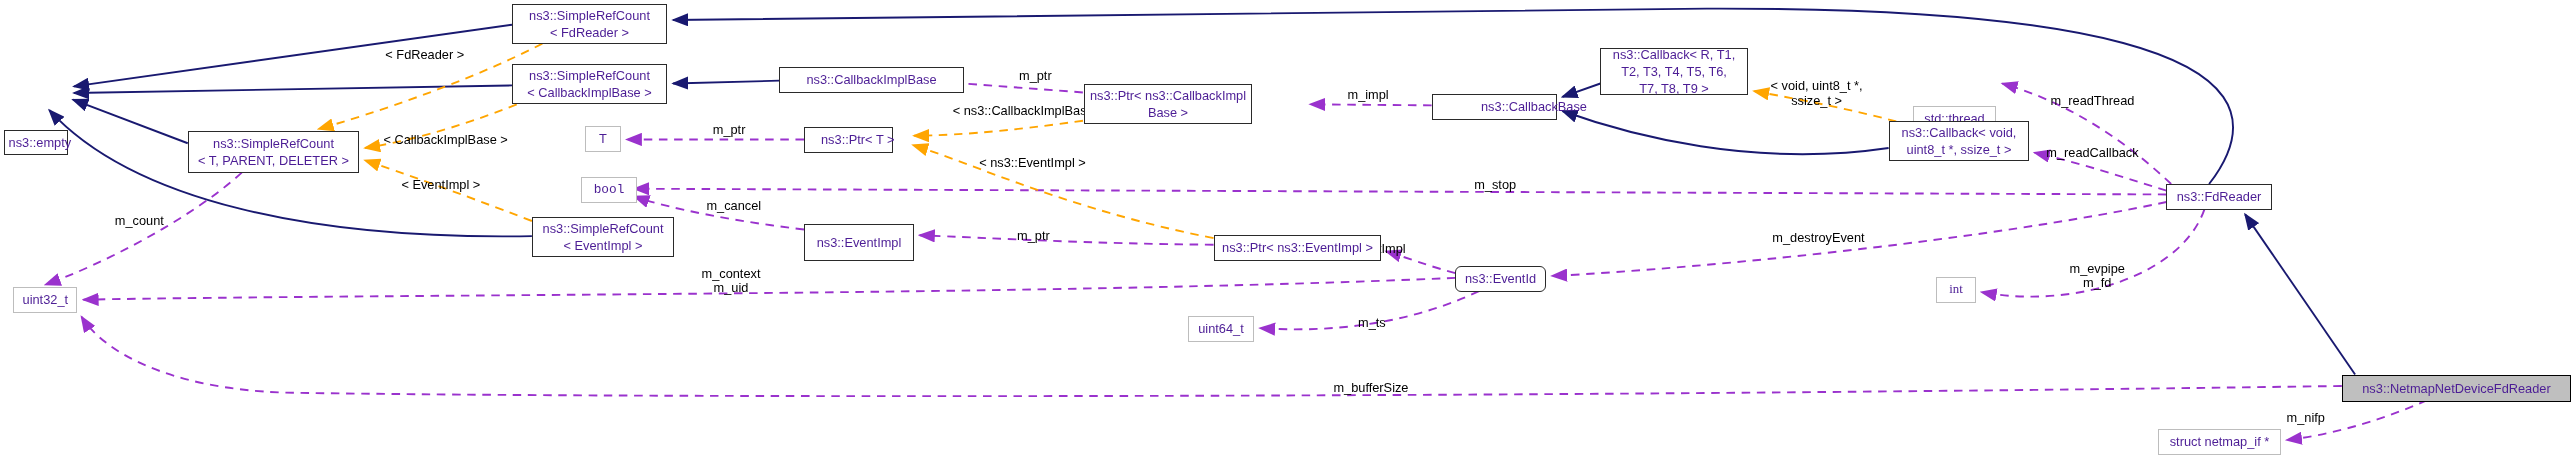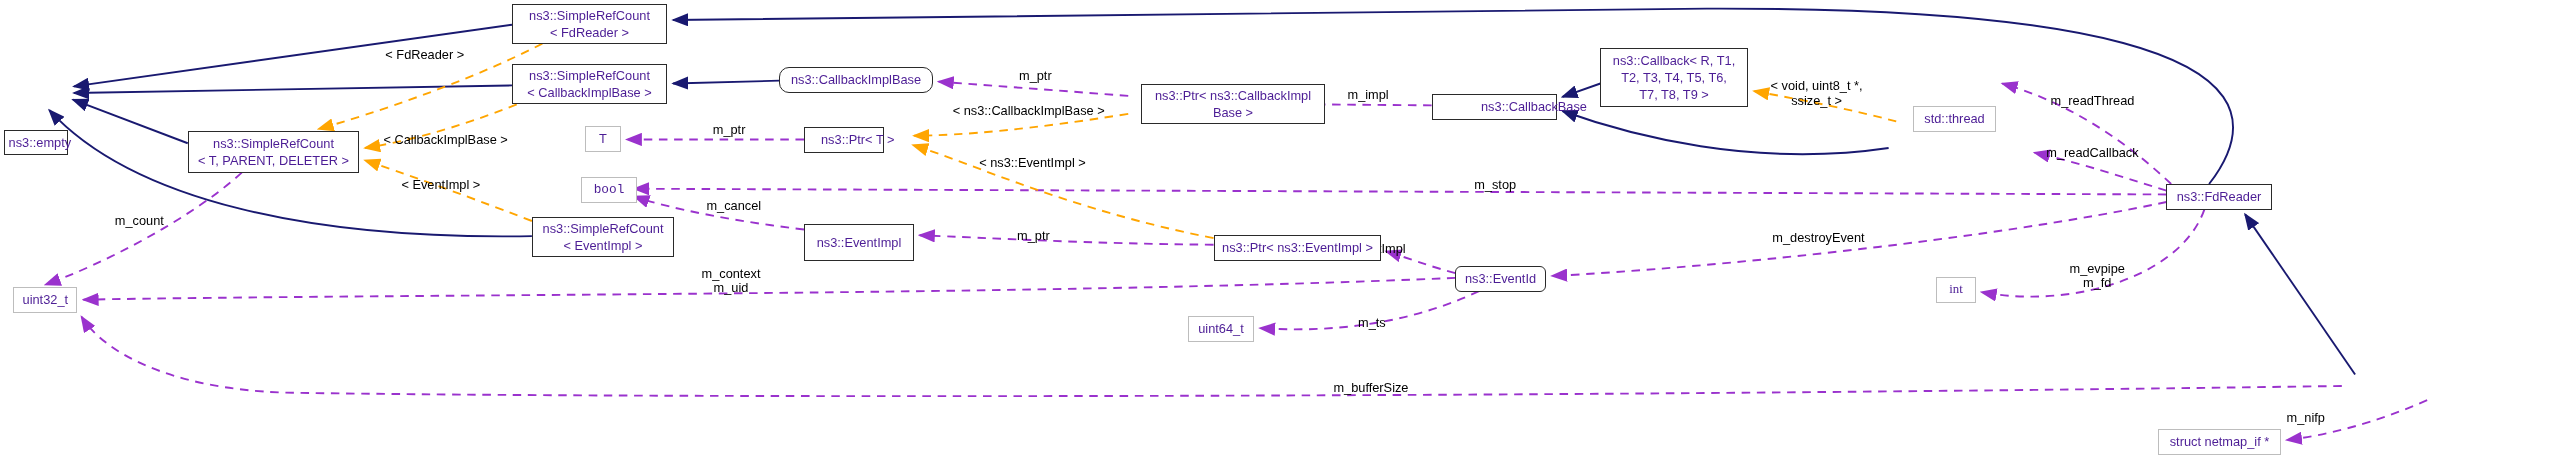--- a/index.html
+++ b/index.html
@@ -135,51 +135,55 @@
   <div class="node" style="left:512px;top:64px;width:155px;height:40px;">
     <span>ns3::SimpleRefCount</span>
     <span>&lt; CallbackImplBase &gt;</span>
   </div>
 
   <div class="node" style="left:188px;top:131px;width:171px;height:42px;">
     <span>ns3::SimpleRefCount</span>
     <span>&lt; T, PARENT, DELETER &gt;</span>
   </div>
 
-  <div class="node" style="left:779px;top:67px;width:154px;height:25.6px;border-radius:10px;">
+  <div class="node" style="left:779px;top:67px;width:185px;height:25.6px;">
     <span>ns3::CallbackImplBase</span>
   </div>
 
   <div class="node external" style="left:585px;top:126px;width:36px;height:25.6px;">
     <span>T</span>
   </div>
 
-  <div class="node" style="left:804px;top:127px;width:80px;height:25.6px;padding-left:16px;">
+  <div class="node" style="left:804px;top:127px;width:89px;height:25.6px;padding-left:16px;">
     <span>ns3::Ptr&lt; T &gt;</span>
   </div>
 
-  <div class="node" style="left:1141px;top:84px;width:184px;height:40px;">
+  <div class="node" style="left:1084px;top:84px;width:168px;height:40px;">
     <span>ns3::Ptr&lt; ns3::CallbackImpl</span>
     <span>Base &gt;</span>
   </div>
 
   <div class="node" style="left:1432px;top:94px;width:125px;height:25.6px;padding-left:48px;">
     <span>ns3::CallbackBase</span>
   </div>
 
-  <div class="node" style="left:1600px;top:48px;width:148px;height:59px;">
+  <div class="node" style="left:1600px;top:48px;width:148px;height:47px;">
     <span>ns3::Callback&lt; R, T1,</span>
     <span>T2, T3, T4, T5, T6,</span>
     <span>T7, T8, T9 &gt;</span>
   </div>
 
   <div class="node external" style="left:1913px;top:68px;width:83px;height:25.6px;margin-top:38px;">
     <span>std::thread</span>
   </div>
 
+  <div class="node" style="left:1889px;top:121px;width:140px;height:40px;">
+    <span>ns3::Callback&lt; void,</span>
+    <span>uint8_t *, ssize_t &gt;</span>
+  </div>
 
   <div class="node" style="left:2166px;top:184px;width:106px;height:25.6px;">
     <span>ns3::FdReader</span>
   </div>
 
   <div class="node external" style="left:581px;top:177px;width:56px;height:25.6px;font-family:Liberation Mono, monospace;">
     <span>bool</span>
   </div>
 
   <div class="node" style="left:532px;top:217px;width:142px;height:40px;">
@@ -204,19 +208,22 @@
   </div>
 
   <div class="node external" style="left:1188px;top:316px;width:66px;height:25.6px;">
     <span>uint64_t</span>
   </div>
 
   <div class="node external" style="left:1936px;top:277px;width:40px;height:25.6px;font-family:Liberation Serif, serif;">
     <span>int</span>
   </div>
 
+  <div class="node selected" style="left:2342px;top:375px;width:229px;height:26.5px;">
+    <span>ns3::NetmapNetDeviceFdReader</span>
+  </div>
 
   <div class="node external" style="left:2158px;top:429px;width:123px;height:25.6px;">
     <span>struct netmap_if *</span>
   </div>
 
 </div>
 
 
 </body></html>

